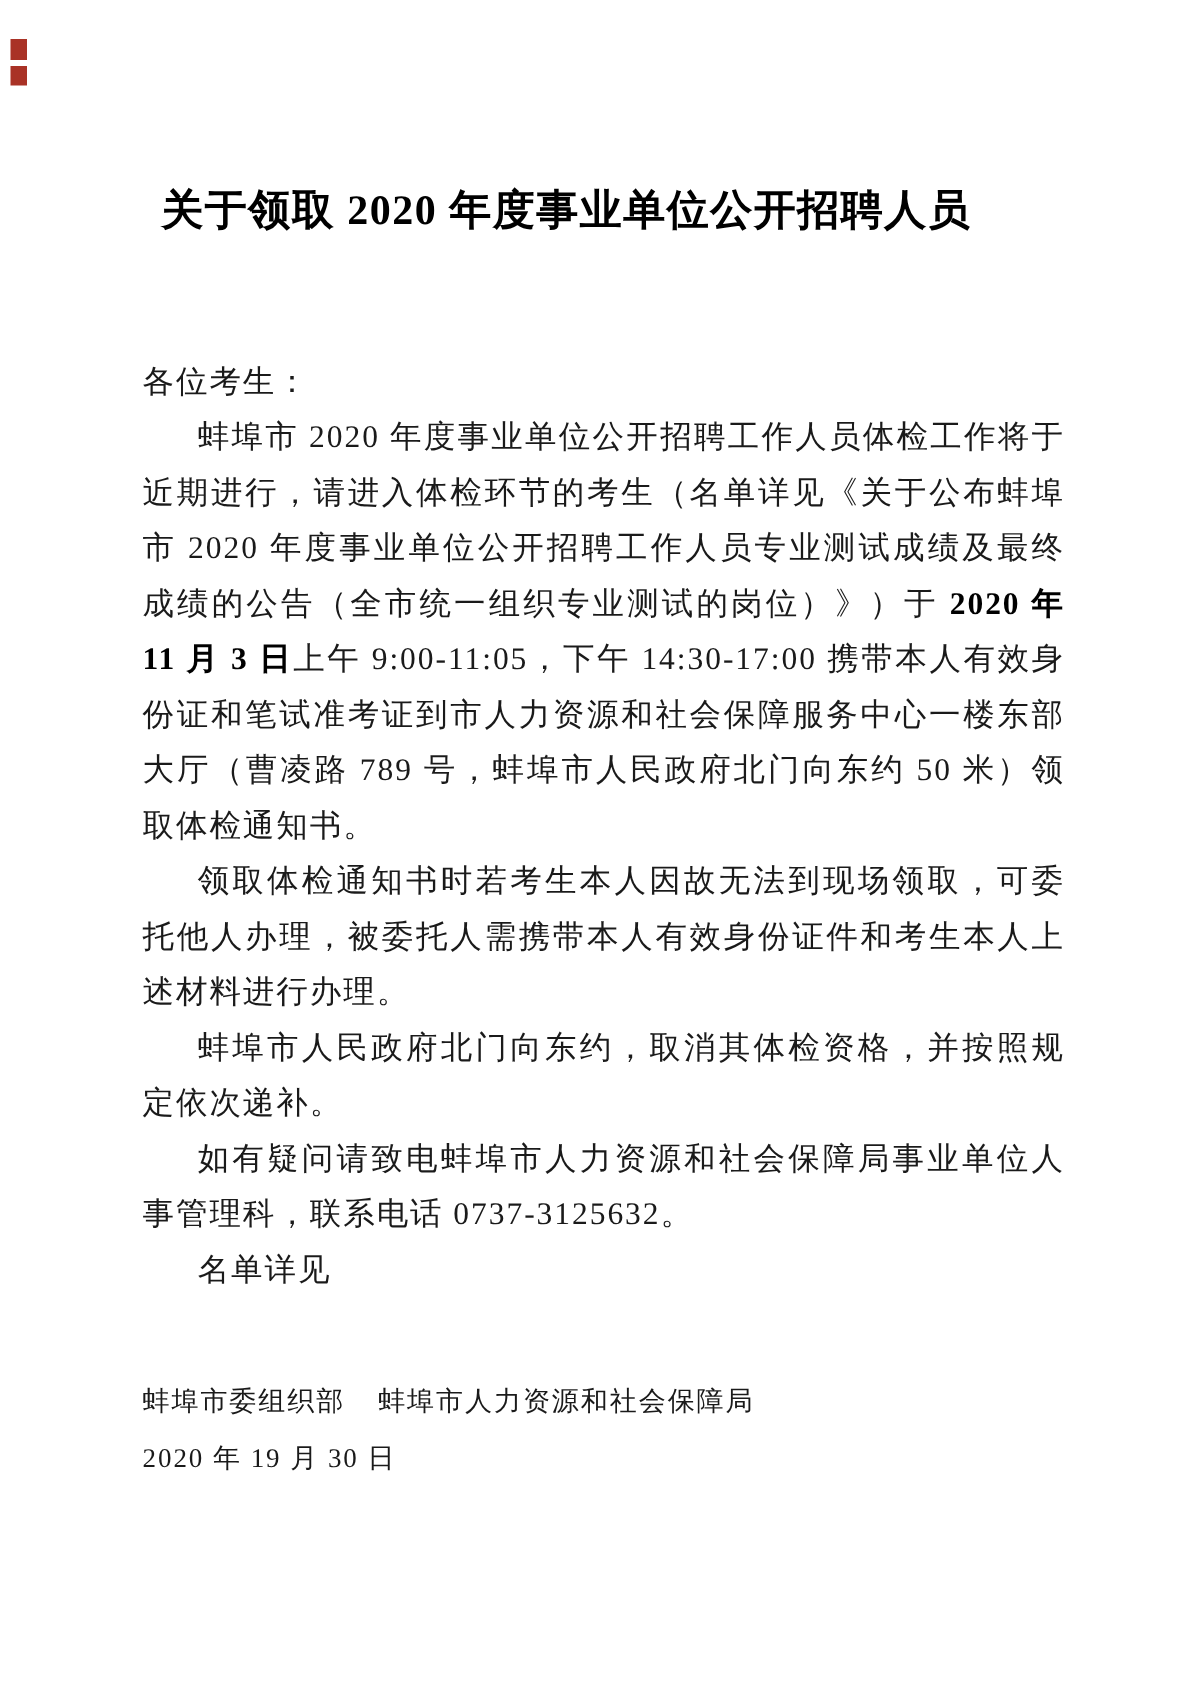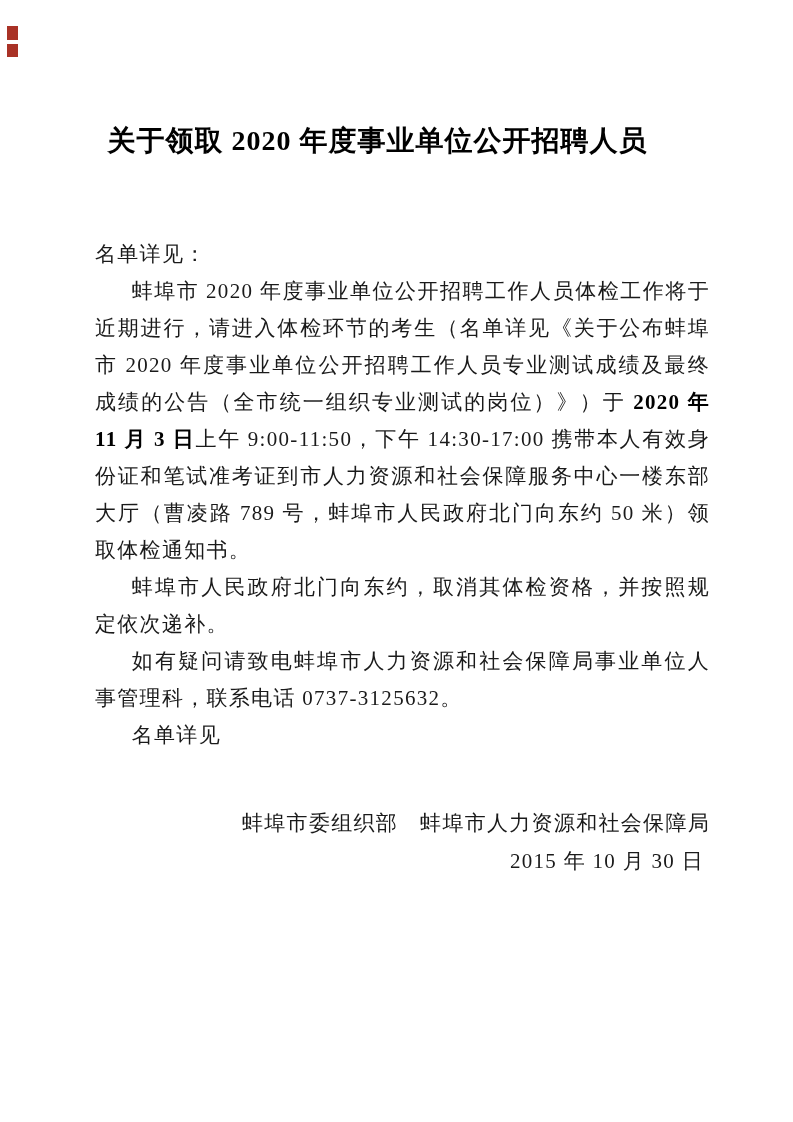--- a/index.html
+++ b/index.html
@@ -54,24 +54,23 @@
   }
   .indent {
     text-indent: 1.75em;
   }
   .bold {
     font-weight: 700;
     color: #000000;
   }
   .signature-block {
     margin-top: 50px;
-    font-size: 21px;
+    font-size: 18px;
     line-height: 38px;
     letter-spacing: 1.3px;
-    text-align: right;
   }
   .org-gap {
     display: inline-block;
     width: 22px;
   }
   .sig-date {
     padding-right: 6px;
   }
 </style>
 </head>
@@ -82,31 +81,32 @@
   <div class="artifact a1"></div>
   <div class="artifact a2"></div>
 
   <div class="doc">
 
     <div class="title-block">
       <div>关于领取 2020 年度事业单位公开招聘人员</div>
     </div>
 
     <div class="body-block">
-      <p>名单详见：</p>
+      <p>各位考生：</p>
 
-      <p class="indent"><span>蚌埠市 2020 年度事业单位公开招聘工作人员体检工作将于近期进行，请进入体检环节的考生（名单详见《关于公布蚌埠市 2020 年度事业单位公开招聘工作人员专业测试成绩及最终成绩的公告（全市统一组织专业测试的岗位）》）于 </span><span class="bold">2020 年 11 月 3 日</span><span>上午 9:00-11:50，下午 14:30-17:00 携带本人有效身份证和笔试准考证到市人力资源和社会保障服务中心一楼东部大厅（曹凌路 789 号，蚌埠市人民政府北门向东约 50 米）领取体检通知书。</span></p>
+      <p class="indent"><span>蚌埠市 2020 年度事业单位公开招聘工作人员体检工作将于近期进行，请进入体检环节的考生（名单详见《关于公布蚌埠市 2020 年度事业单位公开招聘工作人员专业测试成绩及最终成绩的公告（全市统一组织专业测试的岗位）》）于 </span><span class="bold">2020 年 11 月 3 日</span><span>上午 9:00-11:05，下午 14:30-17:00 携带本人有效身份证和笔试准考证到市人力资源和社会保障服务中心一楼东部大厅（曹凌路 789 号，蚌埠市人民政府北门向东约 50 米）领取体检通知书。</span></p>
 
+      <p class="indent">领取体检通知书时若考生本人因故无法到现场领取，可委托他人办理，被委托人需携带本人有效身份证件和考生本人上述材料进行办理。</p>
 
       <p class="indent">蚌埠市人民政府北门向东约，取消其体检资格，并按照规定依次递补。</p>
 
       <p class="indent">如有疑问请致电蚌埠市人力资源和社会保障局事业单位人事管理科，联系电话 0737-3125632。</p>
 
       <p class="indent">名单详见</p>
     </div>
 
     <div class="signature-block">
       <div><span>蚌埠市委组织部</span><span class="org-gap"></span><span>蚌埠市人力资源和社会保障局</span></div>
-      <div class="sig-date">2015 年 10 月 30 日</div>
+      <div class="sig-date">2020 年 19 月 30 日</div>
     </div>
 
   </div>
 </div>
 
 </body></html>

